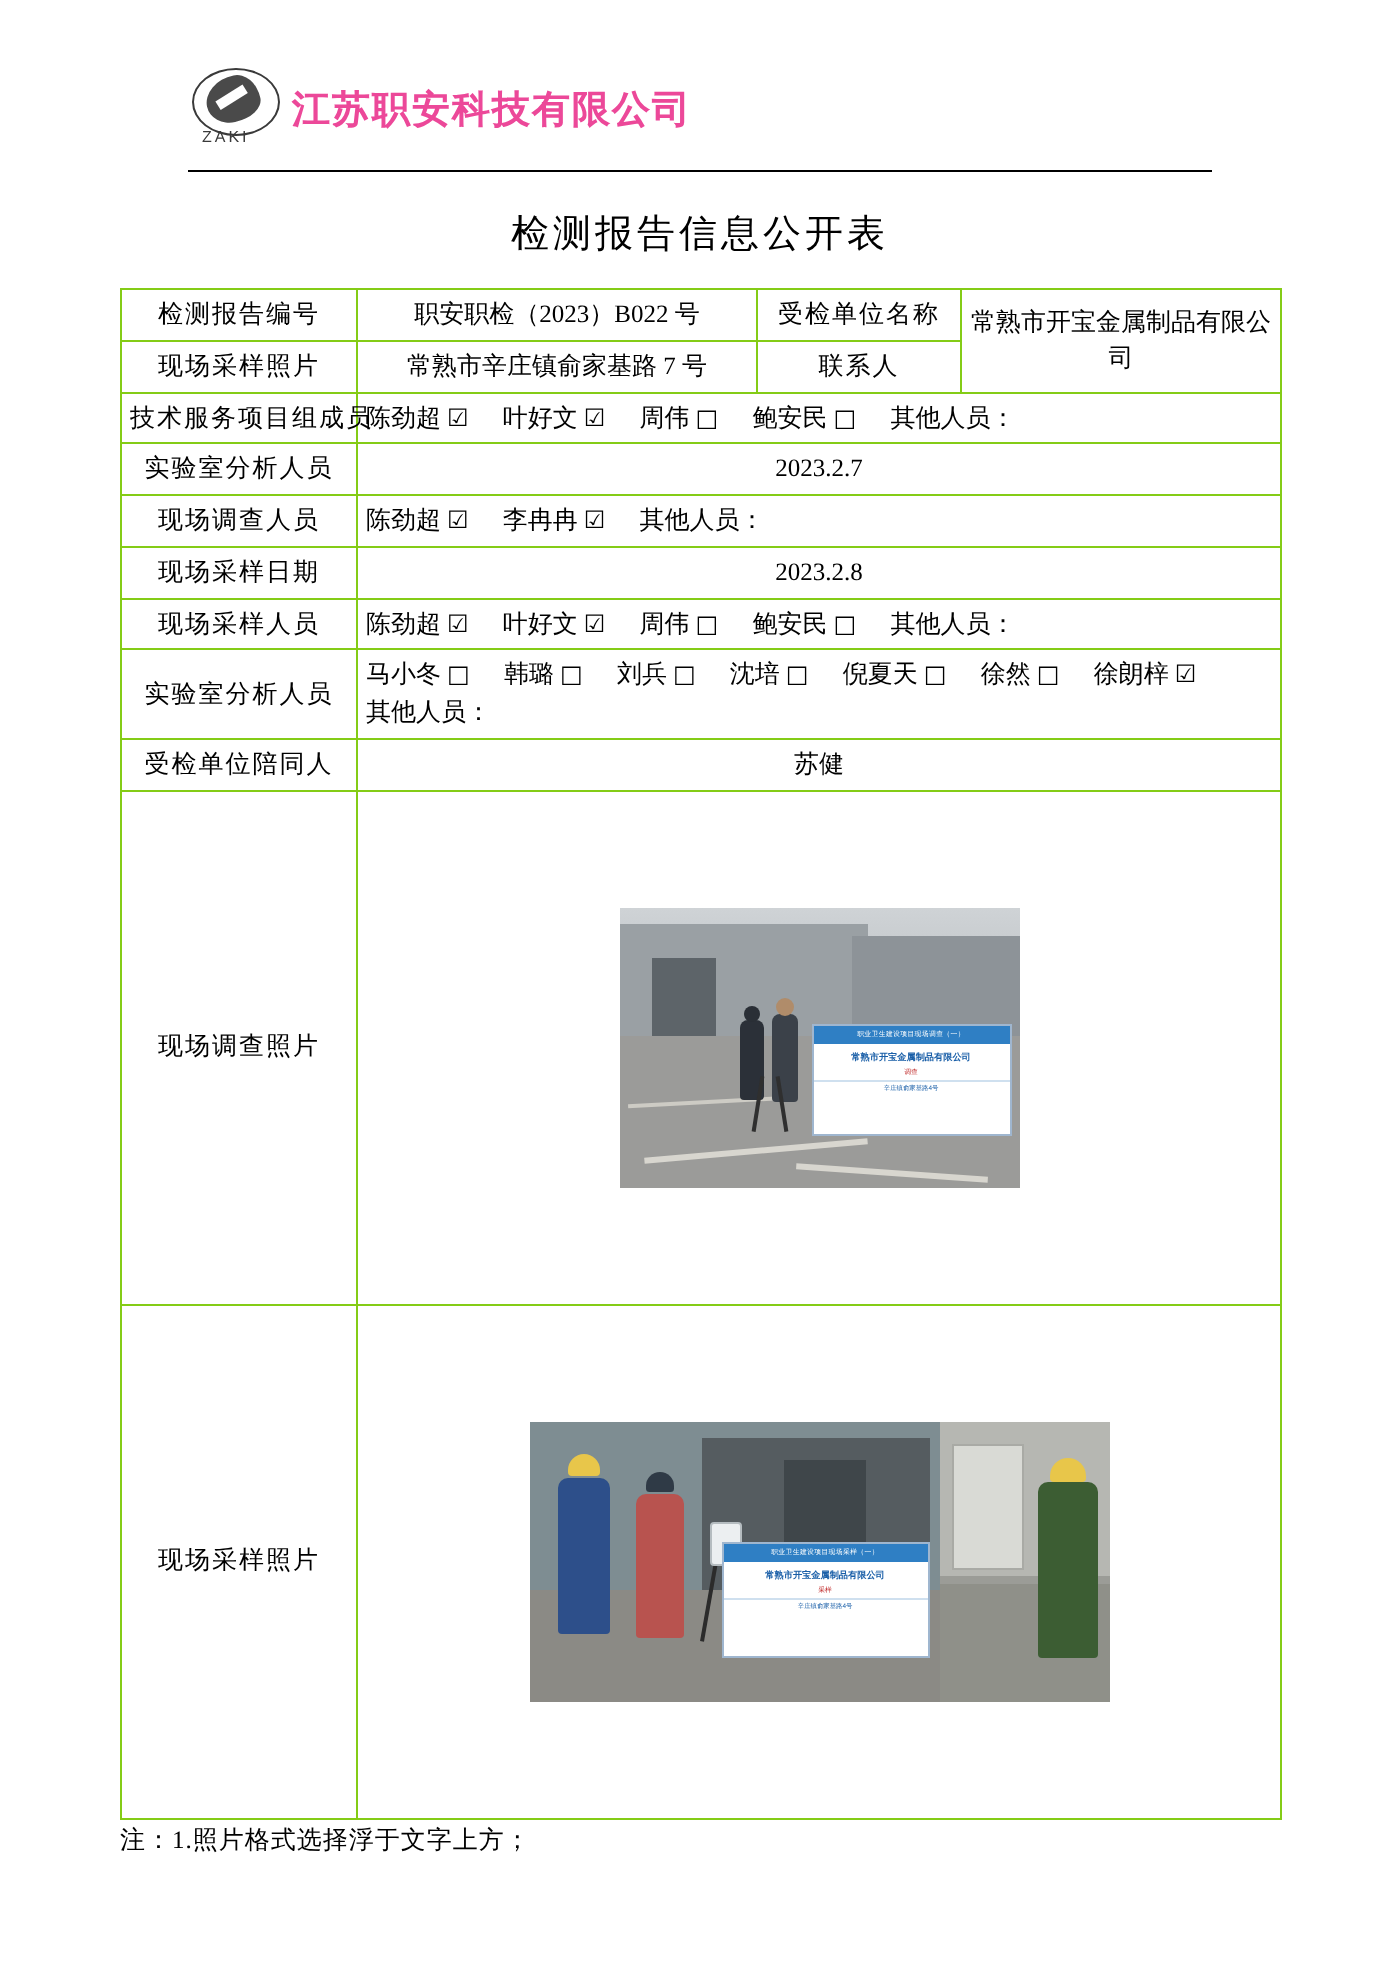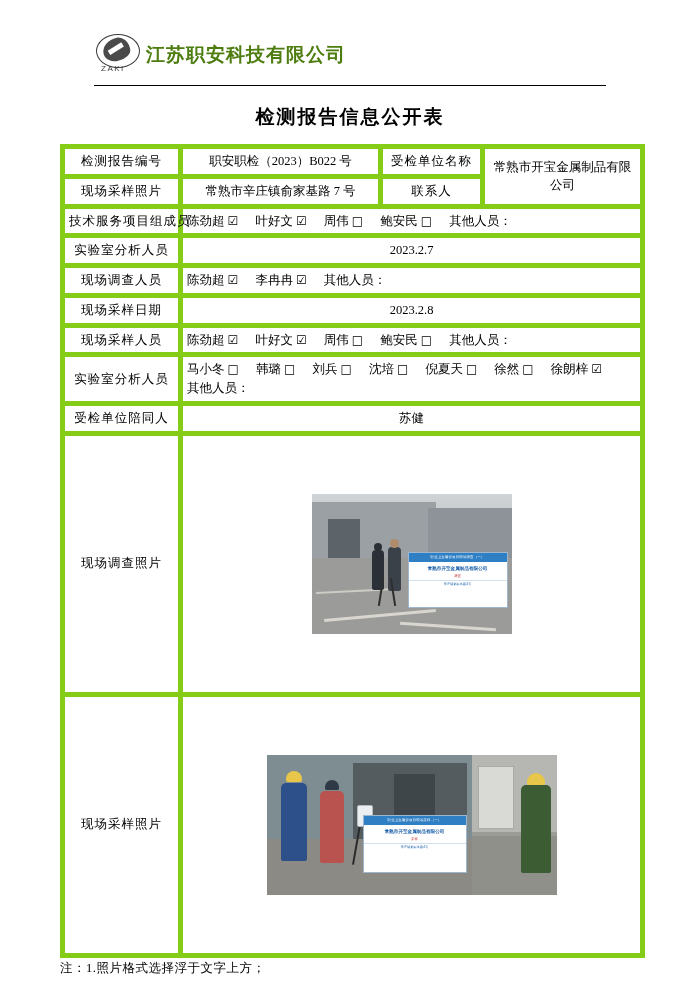--- a/index.html
+++ b/index.html
@@ -78,21 +78,21 @@
     top: 31px;
     font-family: "Liberation Sans", sans-serif;
     font-size: 8px;
     letter-spacing: 1.5px;
     color: #3a3a3a;
   }
   .company-name {
     font-size: 19px;
     font-weight: bold;
     letter-spacing: 1px;
-    color: #4d7c0f;
+    color: #ec4899;
   }
   .doc-code {
     position: absolute;
     right: 38px;
     top: 20px;
     font-size: 17px;
     font-weight: bold;
     letter-spacing: 0.5px;
   }
   .header-rule {
@@ -100,35 +100,35 @@
     left: 34px;
     right: 34px;
     bottom: 0;
     border-bottom: 1.6px solid #000;
   }
 
   
   .doc-title {
     text-align: center;
     font-size: 19px;
-    font-weight: bold;
+    font-weight: normal;
     letter-spacing: 2px;
     margin-top: 18px;
     margin-bottom: 14px;
   }
 
   
   table.main {
     border-collapse: collapse;
     width: 100%;
     table-layout: fixed;
     margin: 0 auto;
   }
   table.main td {
-    border: 5px solid #84cc16;
+    border: 1px solid #84cc16;
     font-size: 12.5px;
     padding: 3px 4px;
     vertical-align: middle;
     line-height: 1.5;
   }
   .lbl {
     text-align: center;
     letter-spacing: 1px;
     white-space: nowrap;
   }

